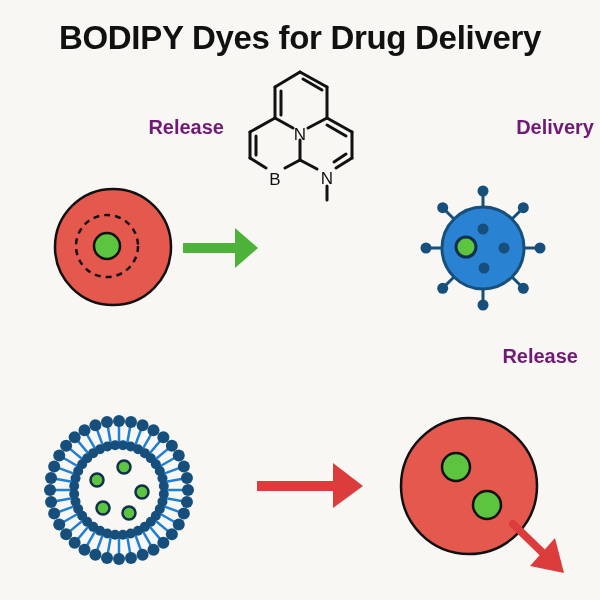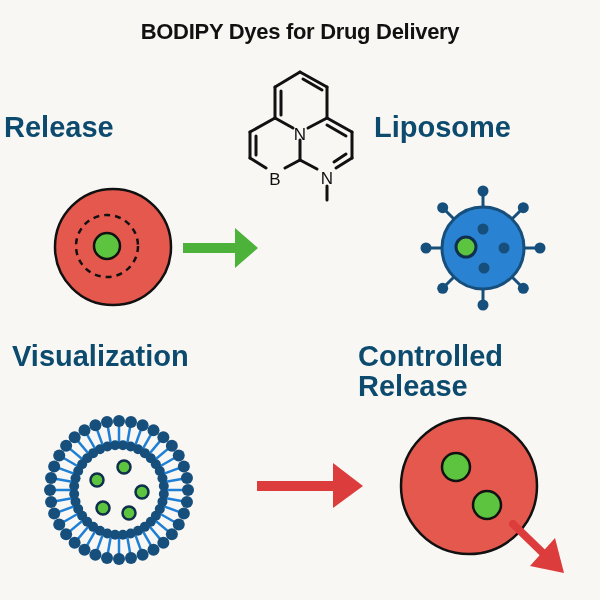--- a/index.html
+++ b/index.html
@@ -1,37 +1,35 @@
 <!DOCTYPE html>
 <html><head>
 <meta charset="utf-8">
 <style>
   html, body { margin: 0; padding: 0; }
   body { width: 600px; height: 600px; background: #f8f7f4; position: relative; overflow: hidden; font-family: "Liberation Sans", sans-serif; }
-  .title { position: absolute; left: 0; top: 19px; width: 600px; text-align: center; font-weight: bold; font-size: 22px; color: #111; letter-spacing: -0.3px; }
-  .label { position: absolute; width: 220px; text-align: left; font-weight: bold; font-size: 29px; line-height: 30px; color: #0c4a6e; }
+  .title { position: absolute; left: 0; top: 19px; width: 600px; text-align: center; font-weight: bold; font-size: 33px; color: #111; letter-spacing: -0.3px; }
+  .label { position: absolute; width: 220px; text-align: right; font-weight: bold; font-size: 20px; line-height: 30px; color: #701a75; }
   .label span { display: block; }
   svg.canvas { position: absolute; left: 0; top: 0; }
 </style>
 </head>
 <body>
 
 <div class="title">BODIPY Dyes for Drug Delivery</div>
 
 <div class="label" style="left:4px; top:112px;">
   <span>Release</span>
 </div>
 <div class="label" style="left:374px; top:112px;">
-  <span>Liposome</span>
+  <span>Delivery</span>
 </div>
 <div class="label" style="left:12px; top:341px;">
-  <span>Visualization</span>
 </div>
 <div class="label" style="left:358px; top:341px;">
-  <span>Controlled</span>
   <span>Release</span>
 </div>
 
 <svg class="canvas" width="600" height="600" viewBox="0 0 600 600">
 
   <g stroke="#111" stroke-width="3" fill="none" stroke-linecap="round">
 
     <line x1="300" y1="72" x2="275" y2="87"></line>
     <line x1="300" y1="72" x2="327" y2="87"></line>
     <line x1="303" y1="79" x2="322" y2="90"></line>

